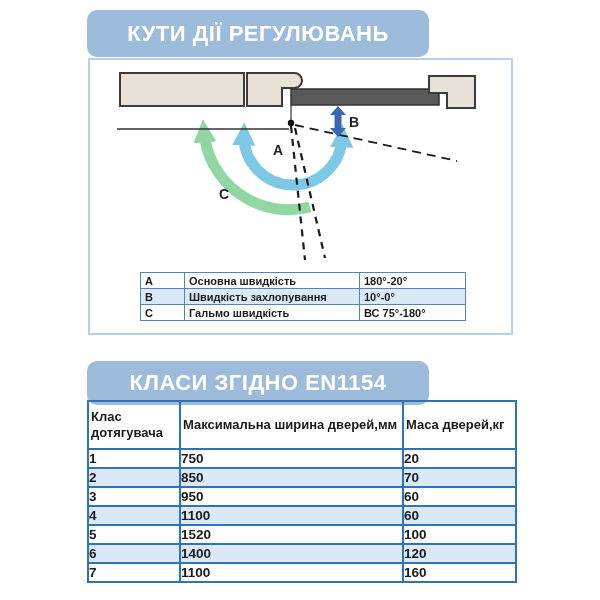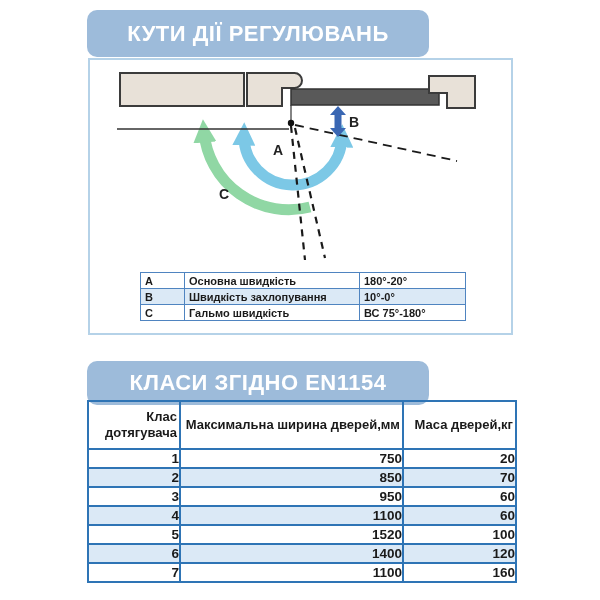--- a/index.html
+++ b/index.html
@@ -29,21 +29,21 @@
   }
   #angles-table td{
     border:1px solid #4f84c0;height:15px;padding:0 0 0 4px;
     overflow:hidden;white-space:nowrap;
   }
   #angles-table tr.shaded{background:#dbe9f6;}
 
   
   #classes-table{
     position:absolute;left:87px;top:400px;width:428px;
-    border-collapse:collapse;table-layout:fixed;text-align:right;
+    border-collapse:collapse;table-layout:fixed;text-align:left;
   }
   #classes-table th{
     border:2px solid #2e74b5;height:42px;padding:2px;
     font-size:13px;font-weight:700;line-height:1.25;
   }
   #classes-table td{
     border:2px solid #2e74b5;height:17px;padding:0;
     font-size:13.5px;font-weight:600;
   }
   #classes-table tr.shaded{background:#dbe9f6;}

